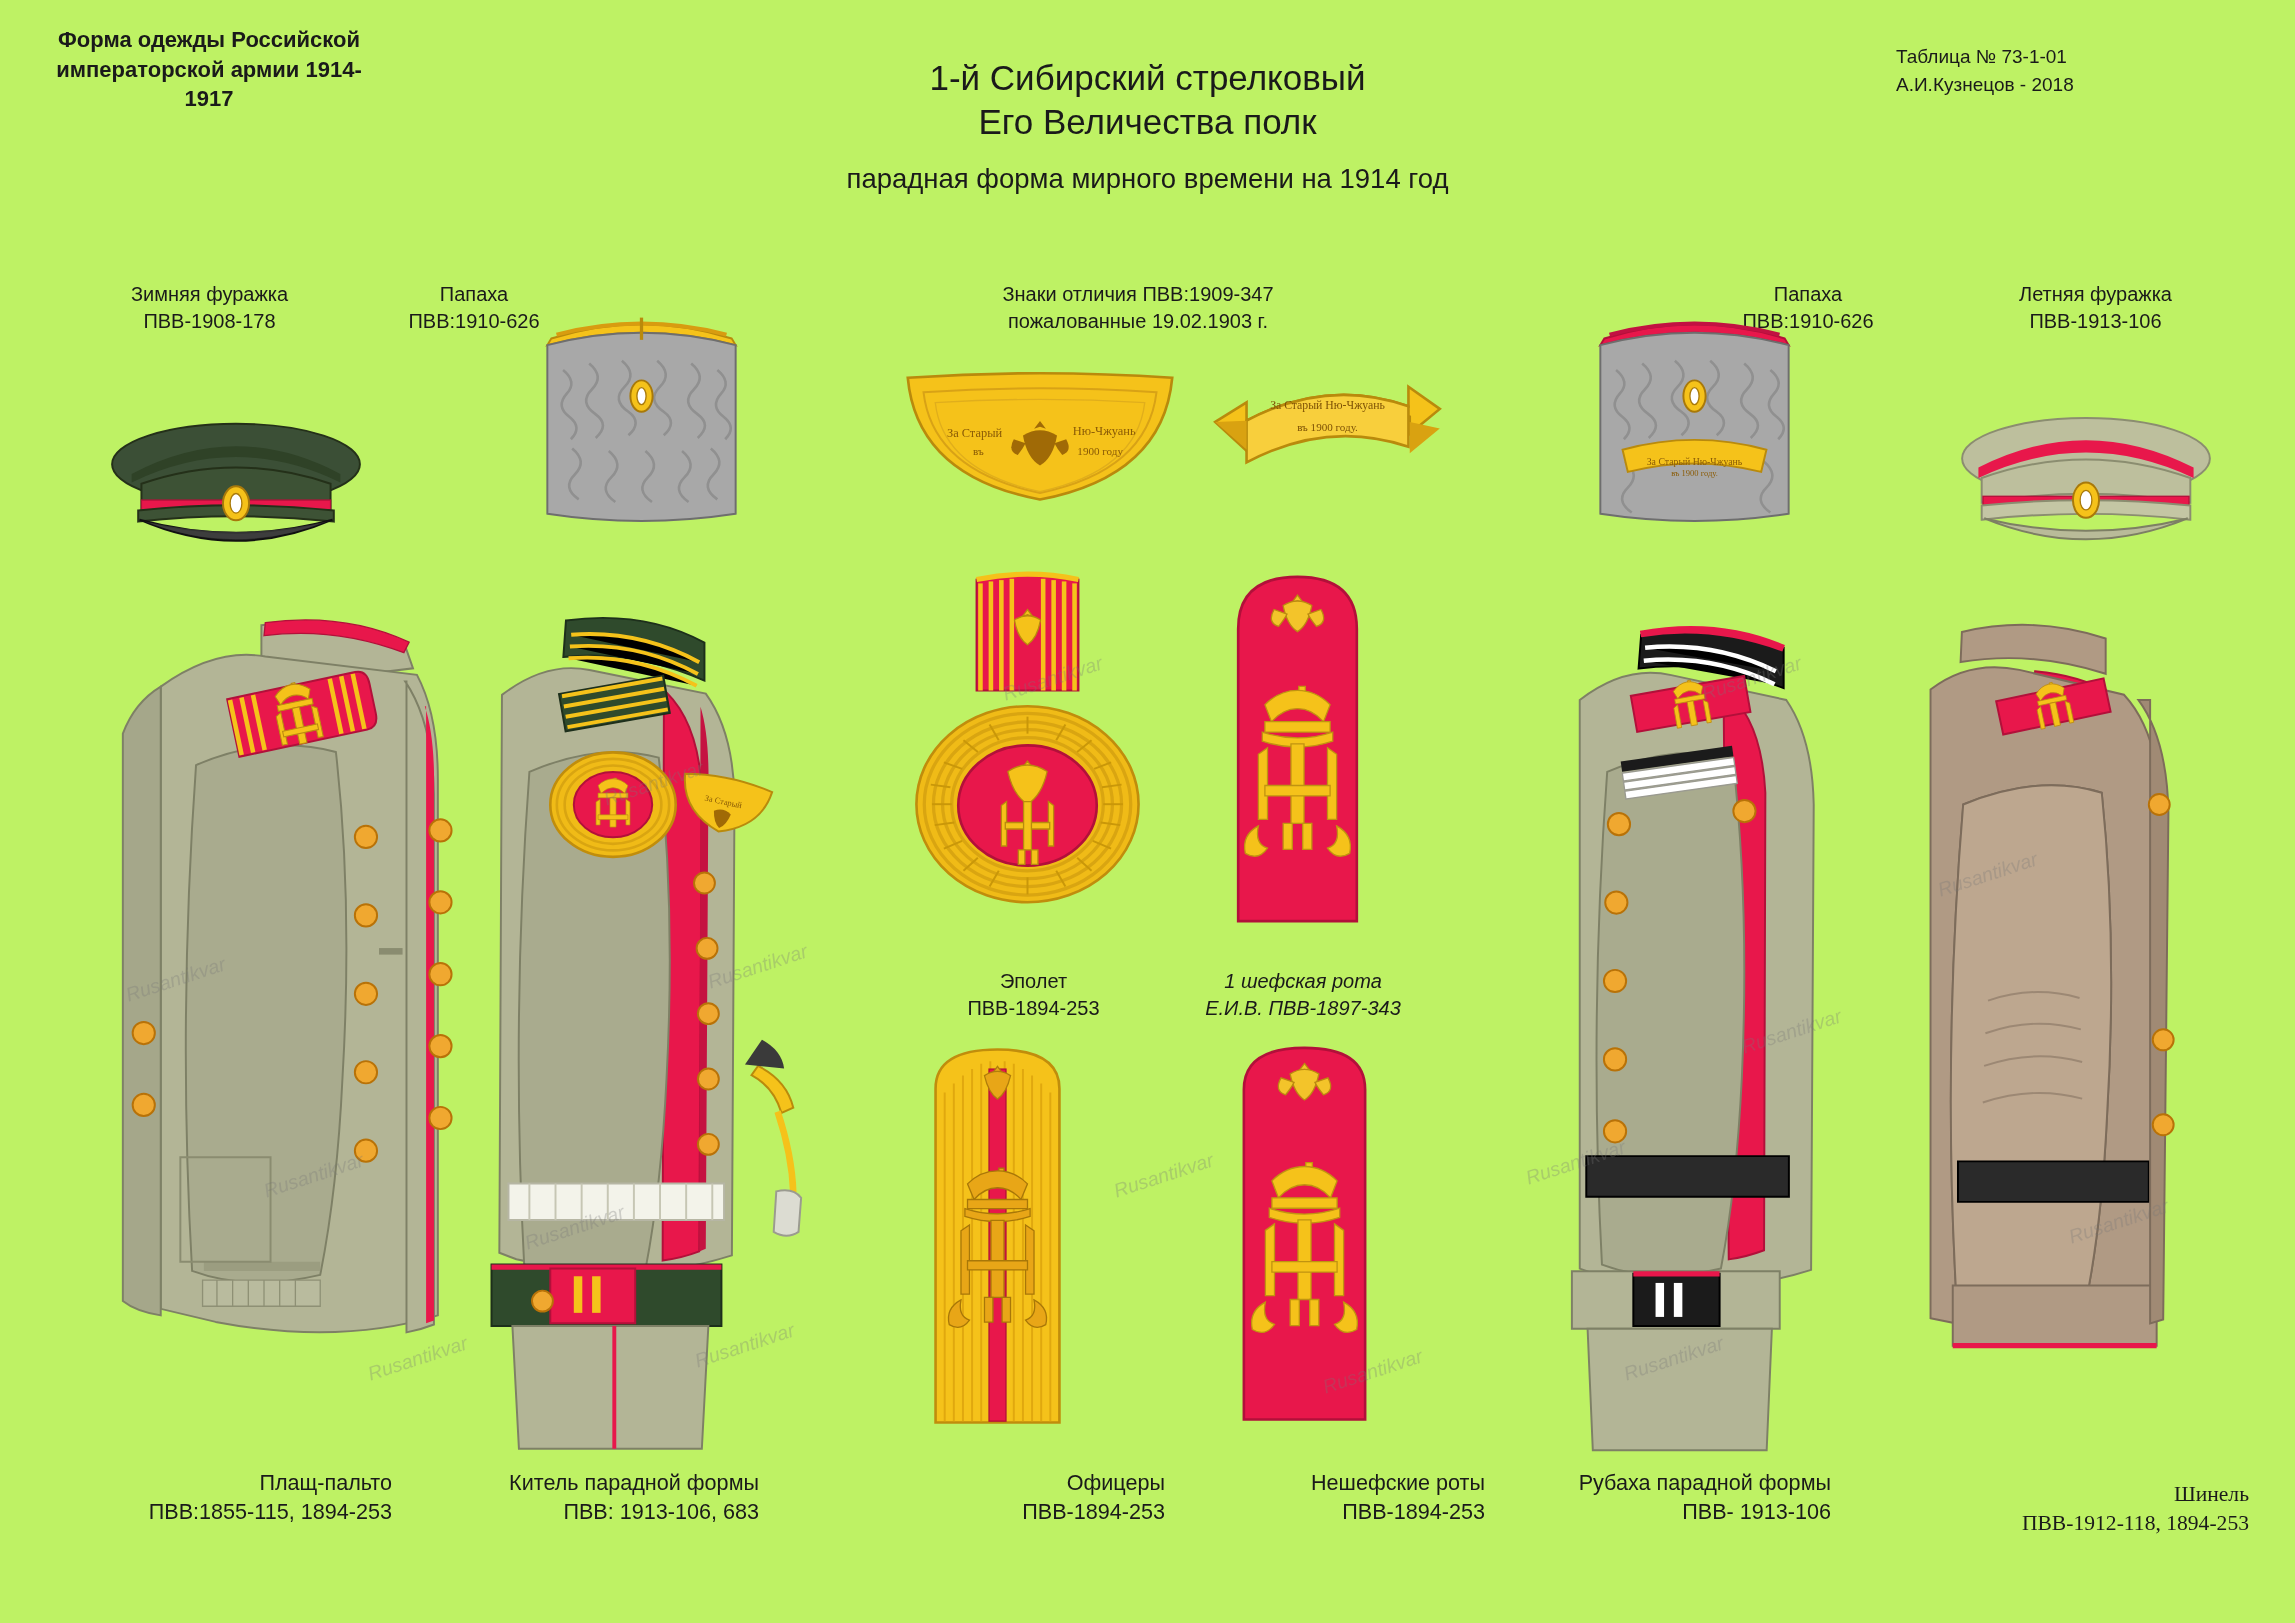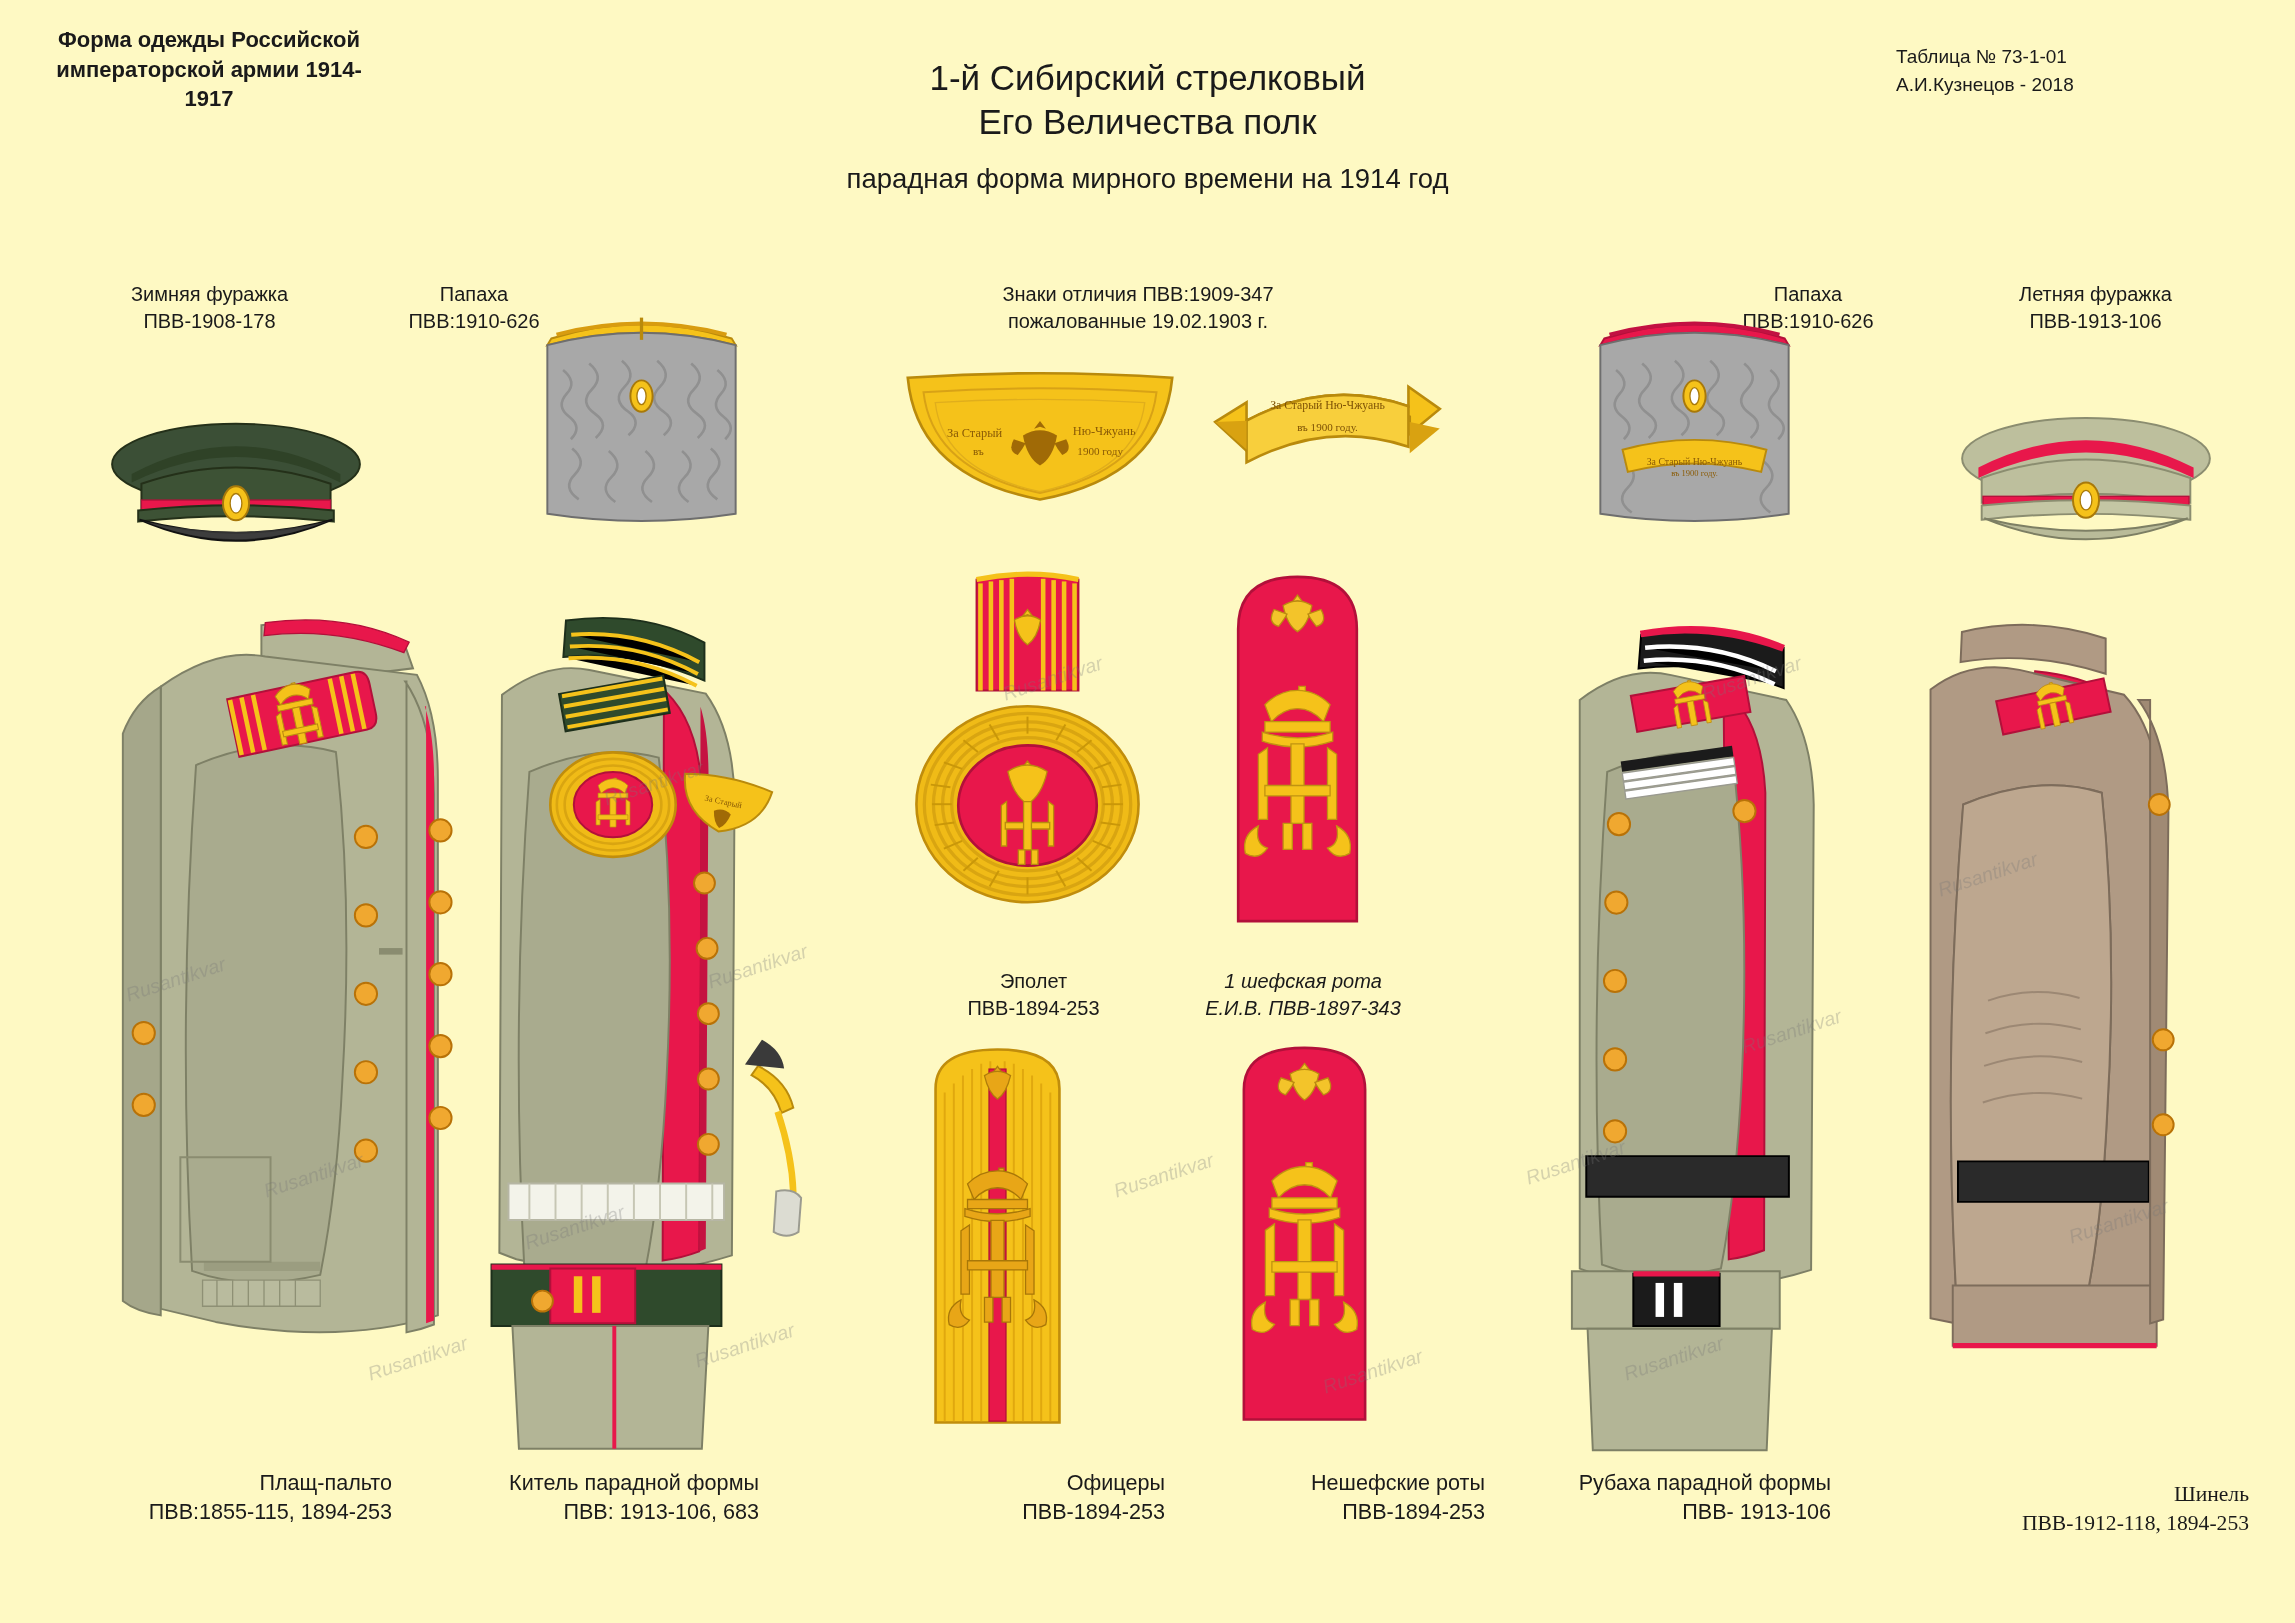--- a/index.html
+++ b/index.html
@@ -8,21 +8,21 @@
     background: #ffffff;
   }
   body {
     font-family: "Liberation Sans", sans-serif;
     color: #1a1a1a;
   }
   #page {
     position: relative;
     width: 2295px;
     height: 1623px;
-    background: #fef9c3;
+    background: #bef264;
     overflow: hidden;
   }
 
   
   .hdr-left {
     position: absolute;
     left: 39px;
     top: 25px;
     width: 340px;
     text-align: center;

